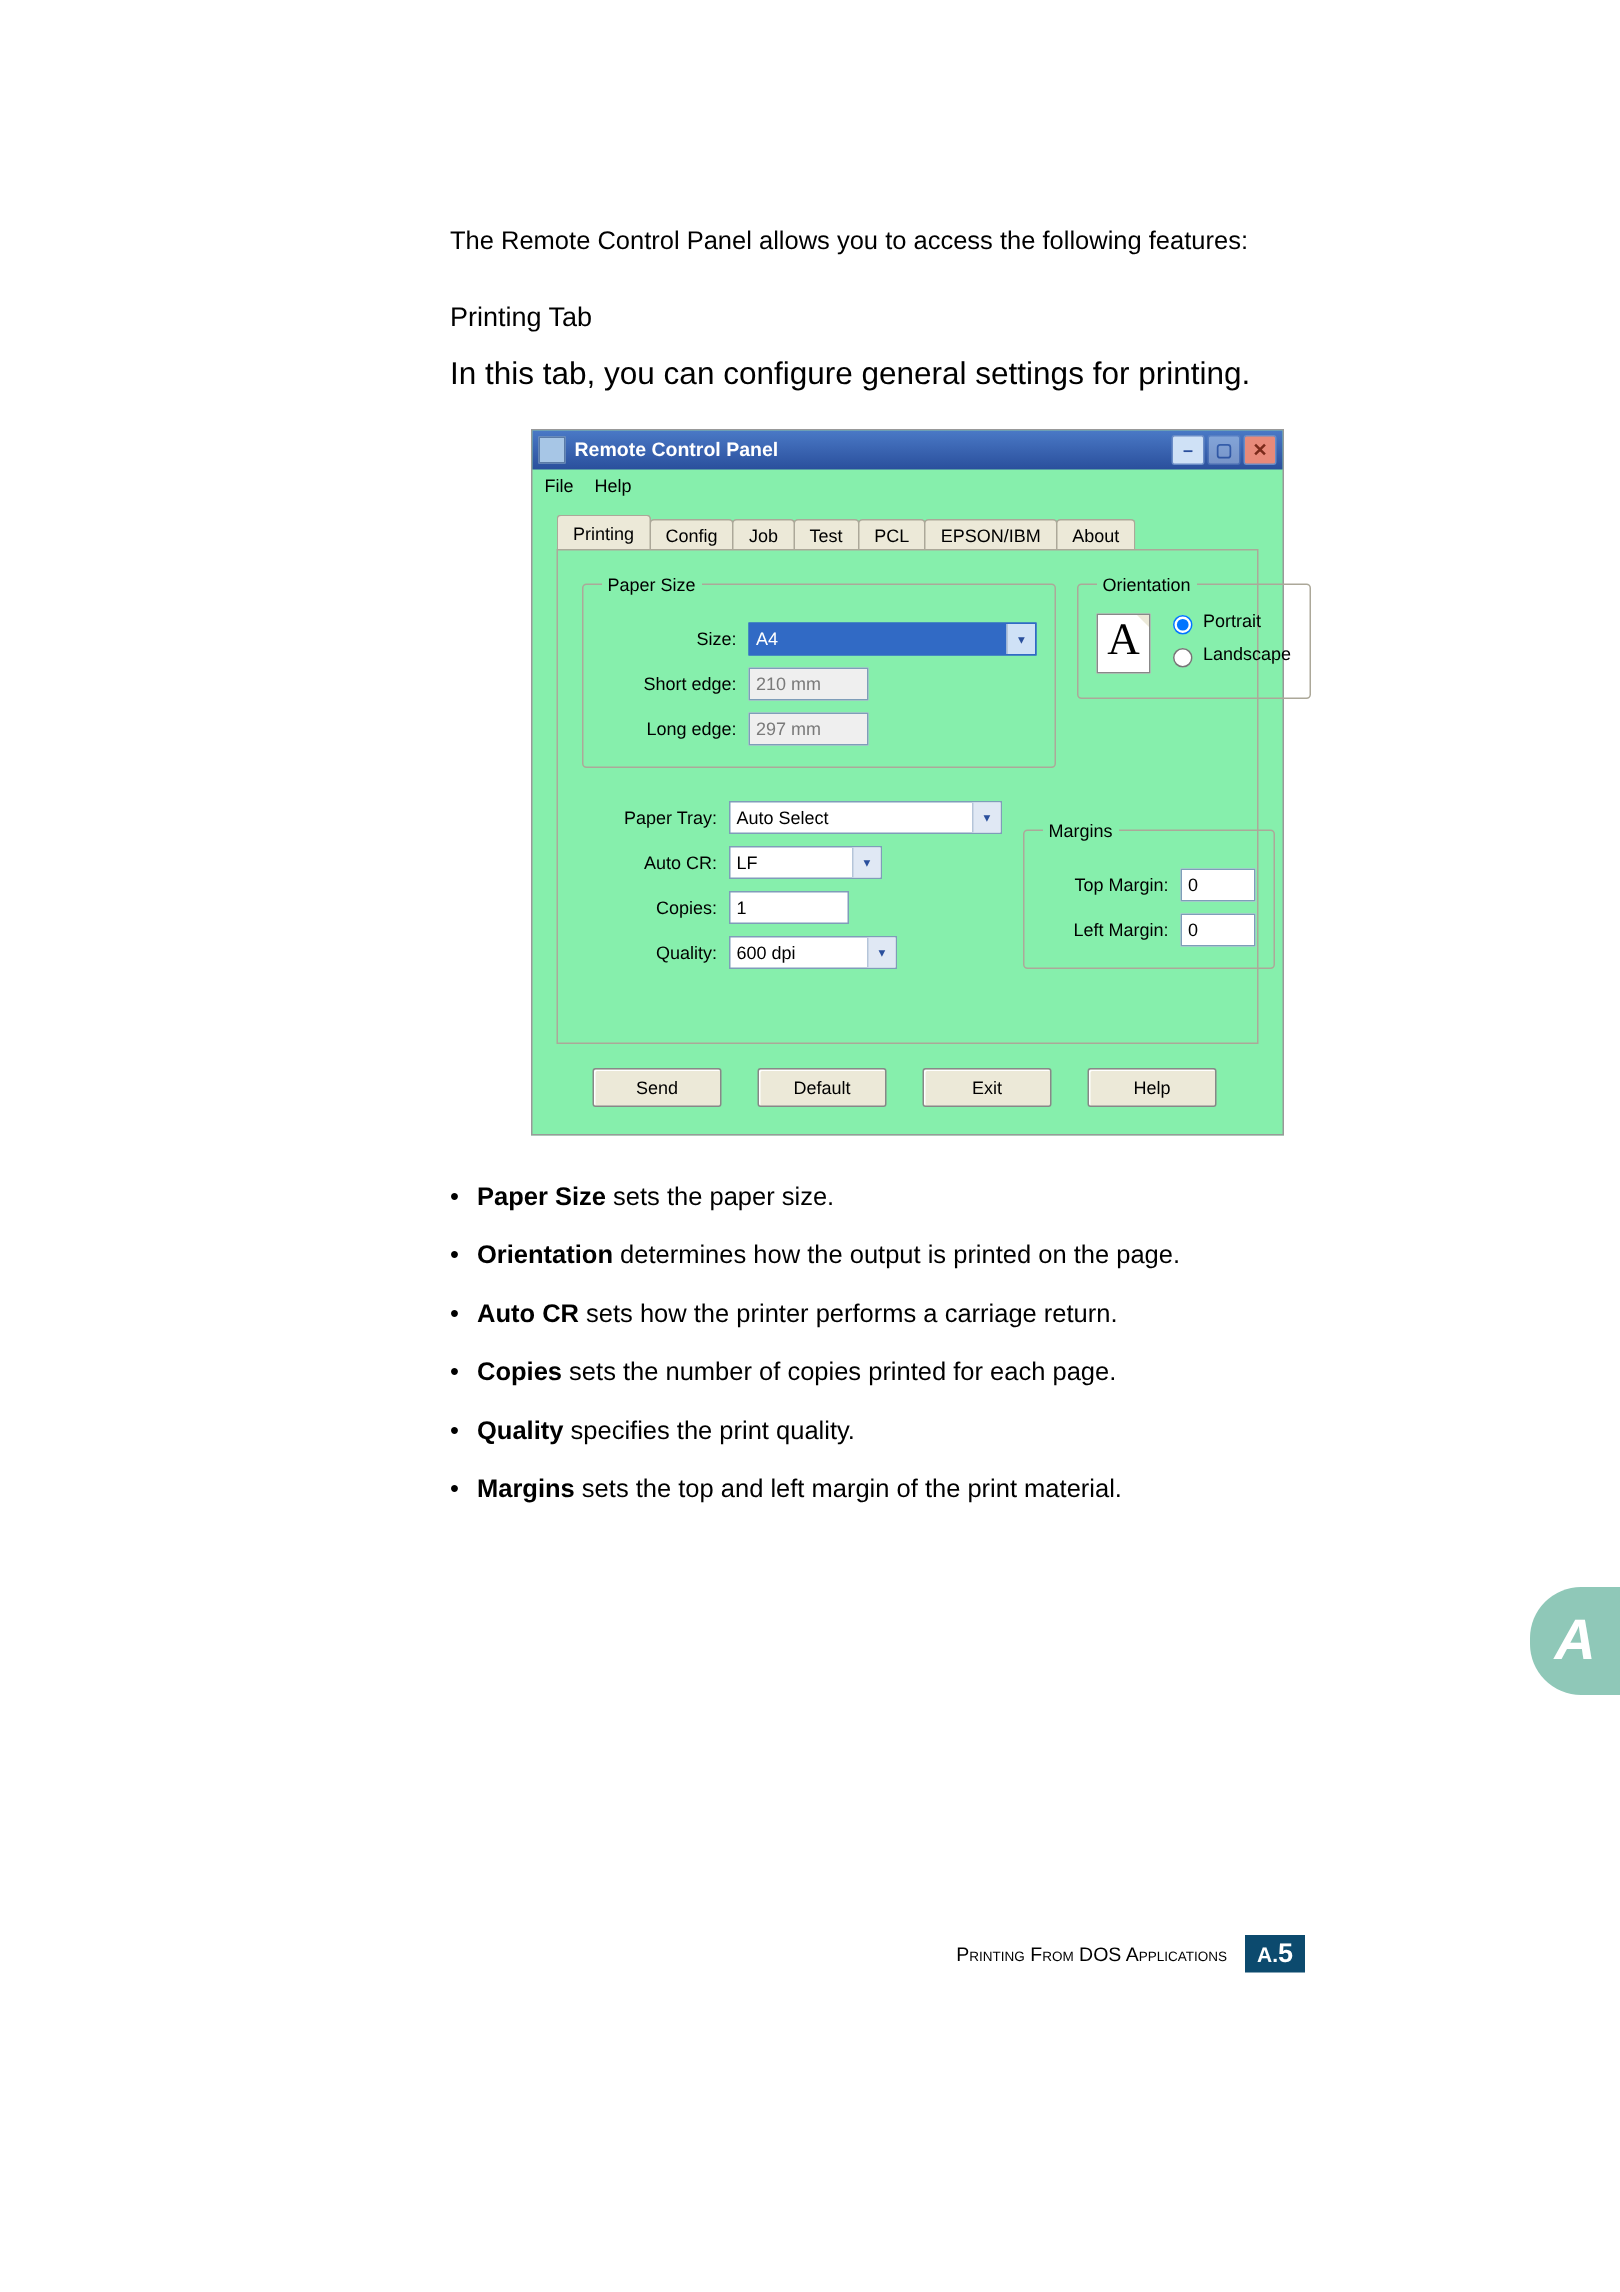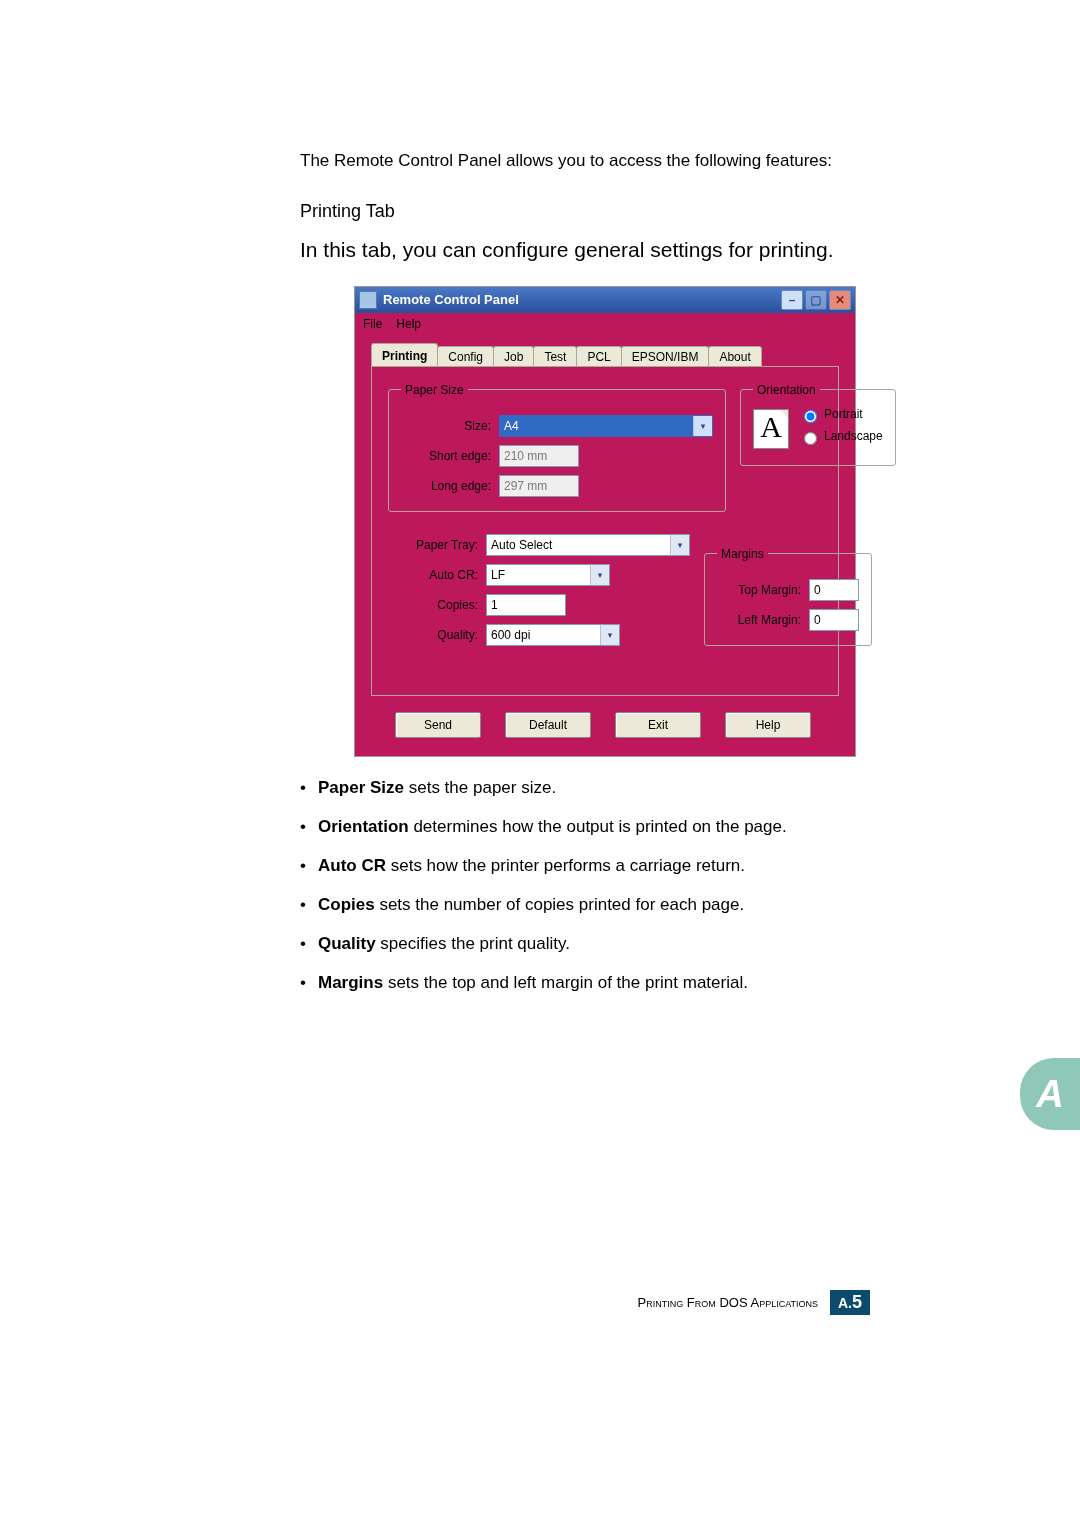--- a/index.html
+++ b/index.html
@@ -29,23 +29,23 @@
     font-size: 18px;
     font-weight: normal;
     margin: 0 0 16px 0;
   }
   .subintro {
     font-size: 21px;
     margin: 0 0 24px 0;
   }
   .dialog {
     width: 500px;
-    margin: 0 0 20px 54px;
+    margin: 0 0 30px 54px;
     border: 1px solid #999;
-    background: #be185d;
+    background: #86efac;
     font-family: Tahoma, Verdana, sans-serif;
     font-size: 12px;
     color: #000;
   }
   .titlebar {
     background: linear-gradient(#4a79c6, #2a4f9c);
     color: #fff;
     height: 26px;
     display: flex;
     align-items: center;
@@ -95,21 +95,20 @@
     border-radius: 3px 3px 0 0;
     margin-right: -1px;
     font-size: 12px;
     position: relative;
   }
   .tab.active {
     background: #ece9d8;
     z-index: 2;
     padding-top: 5px;
     padding-bottom: 3px;
-    font-weight: bold;
   }
   .tabcontent {
     margin: 0 16px 16px 16px;
     border: 1px solid #aca899;
     padding: 16px 16px 22px 16px;
     min-height: 290px;
   }
   fieldset {
     border: 1px solid #aca899;
     border-radius: 3px;
@@ -134,21 +133,21 @@
     background: #fff;
     height: 20px;
     padding: 0 4px;
     font-size: 12px;
     font-family: inherit;
     display:flex; align-items:center;
   }
   .inputlike.disabled { background: #efefef; color:#7a7a7a; }
   .selectlike {
     position: relative;
-    padding-right: 38px;
+    padding-right: 16px;
   }
   .selectlike .caret {
     position:absolute; right:0; top:0; bottom:0; width:18px;
     background:#e0e8f4; border-left:1px solid #b5c5d9;
     display:flex;align-items:center;justify-content:center;
     font-size:9px; color:#2a4f9c;
   }
   .sizesel { width: 170px; background:#316ac5; color:#fff; border-color:#316ac5; }
   .sizesel .caret{ background:#cfe1f6; color:#2a4f9c; }
   .orienticon {

